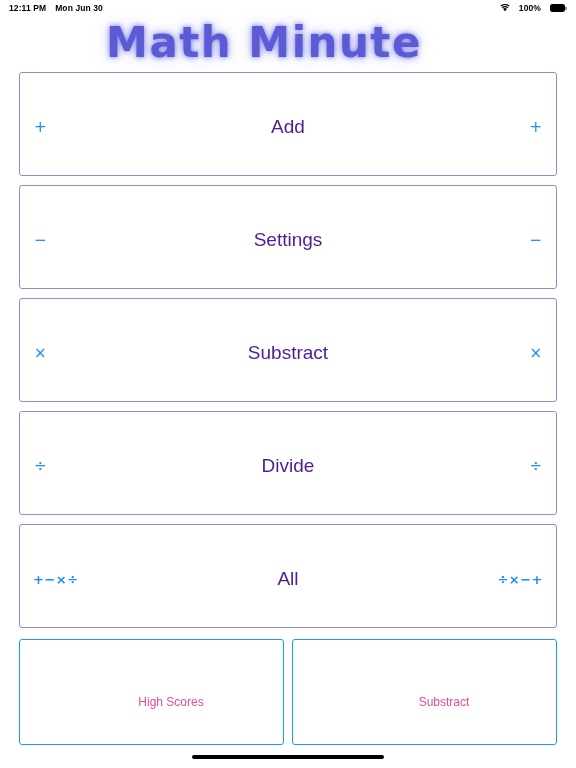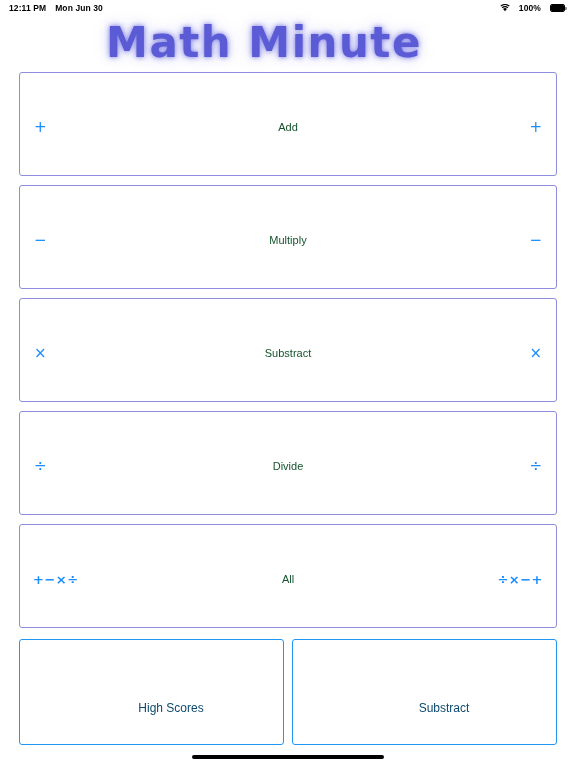--- a/index.html
+++ b/index.html
@@ -107,22 +107,22 @@
     margin-bottom: 9px;
     border: 1px solid #8d8ddb;
     border-radius: 3px;
     background: #ffffff;
     display: flex;
     align-items: center;
     justify-content: center;
     cursor: pointer;
   }
   .op-label {
-    font-size: 11px;
-    color: #14532d;
+    font-size: 19px;
+    color: #4c1d95;
     position: relative;
     top: 3px;
   }
   .op-sym {
     position: absolute;
     top: 50%;
     transform: translateY(-50%);
     margin-top: 3px;
     font-size: 15px;
     color: #1a8cff;
@@ -153,23 +153,23 @@
     border: 1.5px solid #2196f3;
     border-radius: 3px;
     background: #ffffff;
     display: flex;
     align-items: center;
     justify-content: center;
     cursor: pointer;
   }
   .nav-label {
     font-size: 12px;
-    color: #0c4a6e;
-    position: relative;
-    top: 16px;
+    color: #ec4899;
+    position: relative;
+    top: 10px;
     padding-left: 39px;
   }
 
   
   .home-indicator {
     position: absolute;
     left: 50%;
     bottom: 9px;
     transform: translateX(-50%);
     width: 192px;
@@ -212,21 +212,21 @@
   <div class="stack">
 
     <div class="op-btn">
       <span class="op-sym left">+</span>
       <span class="op-label">Add</span>
       <span class="op-sym right">+</span>
     </div>
 
     <div class="op-btn">
       <span class="op-sym left">−</span>
-      <span class="op-label">Multiply</span>
+      <span class="op-label">Settings</span>
       <span class="op-sym right">−</span>
     </div>
 
     <div class="op-btn">
       <span class="op-sym left">×</span>
       <span class="op-label">Substract</span>
       <span class="op-sym right">×</span>
     </div>
 
     <div class="op-btn">

